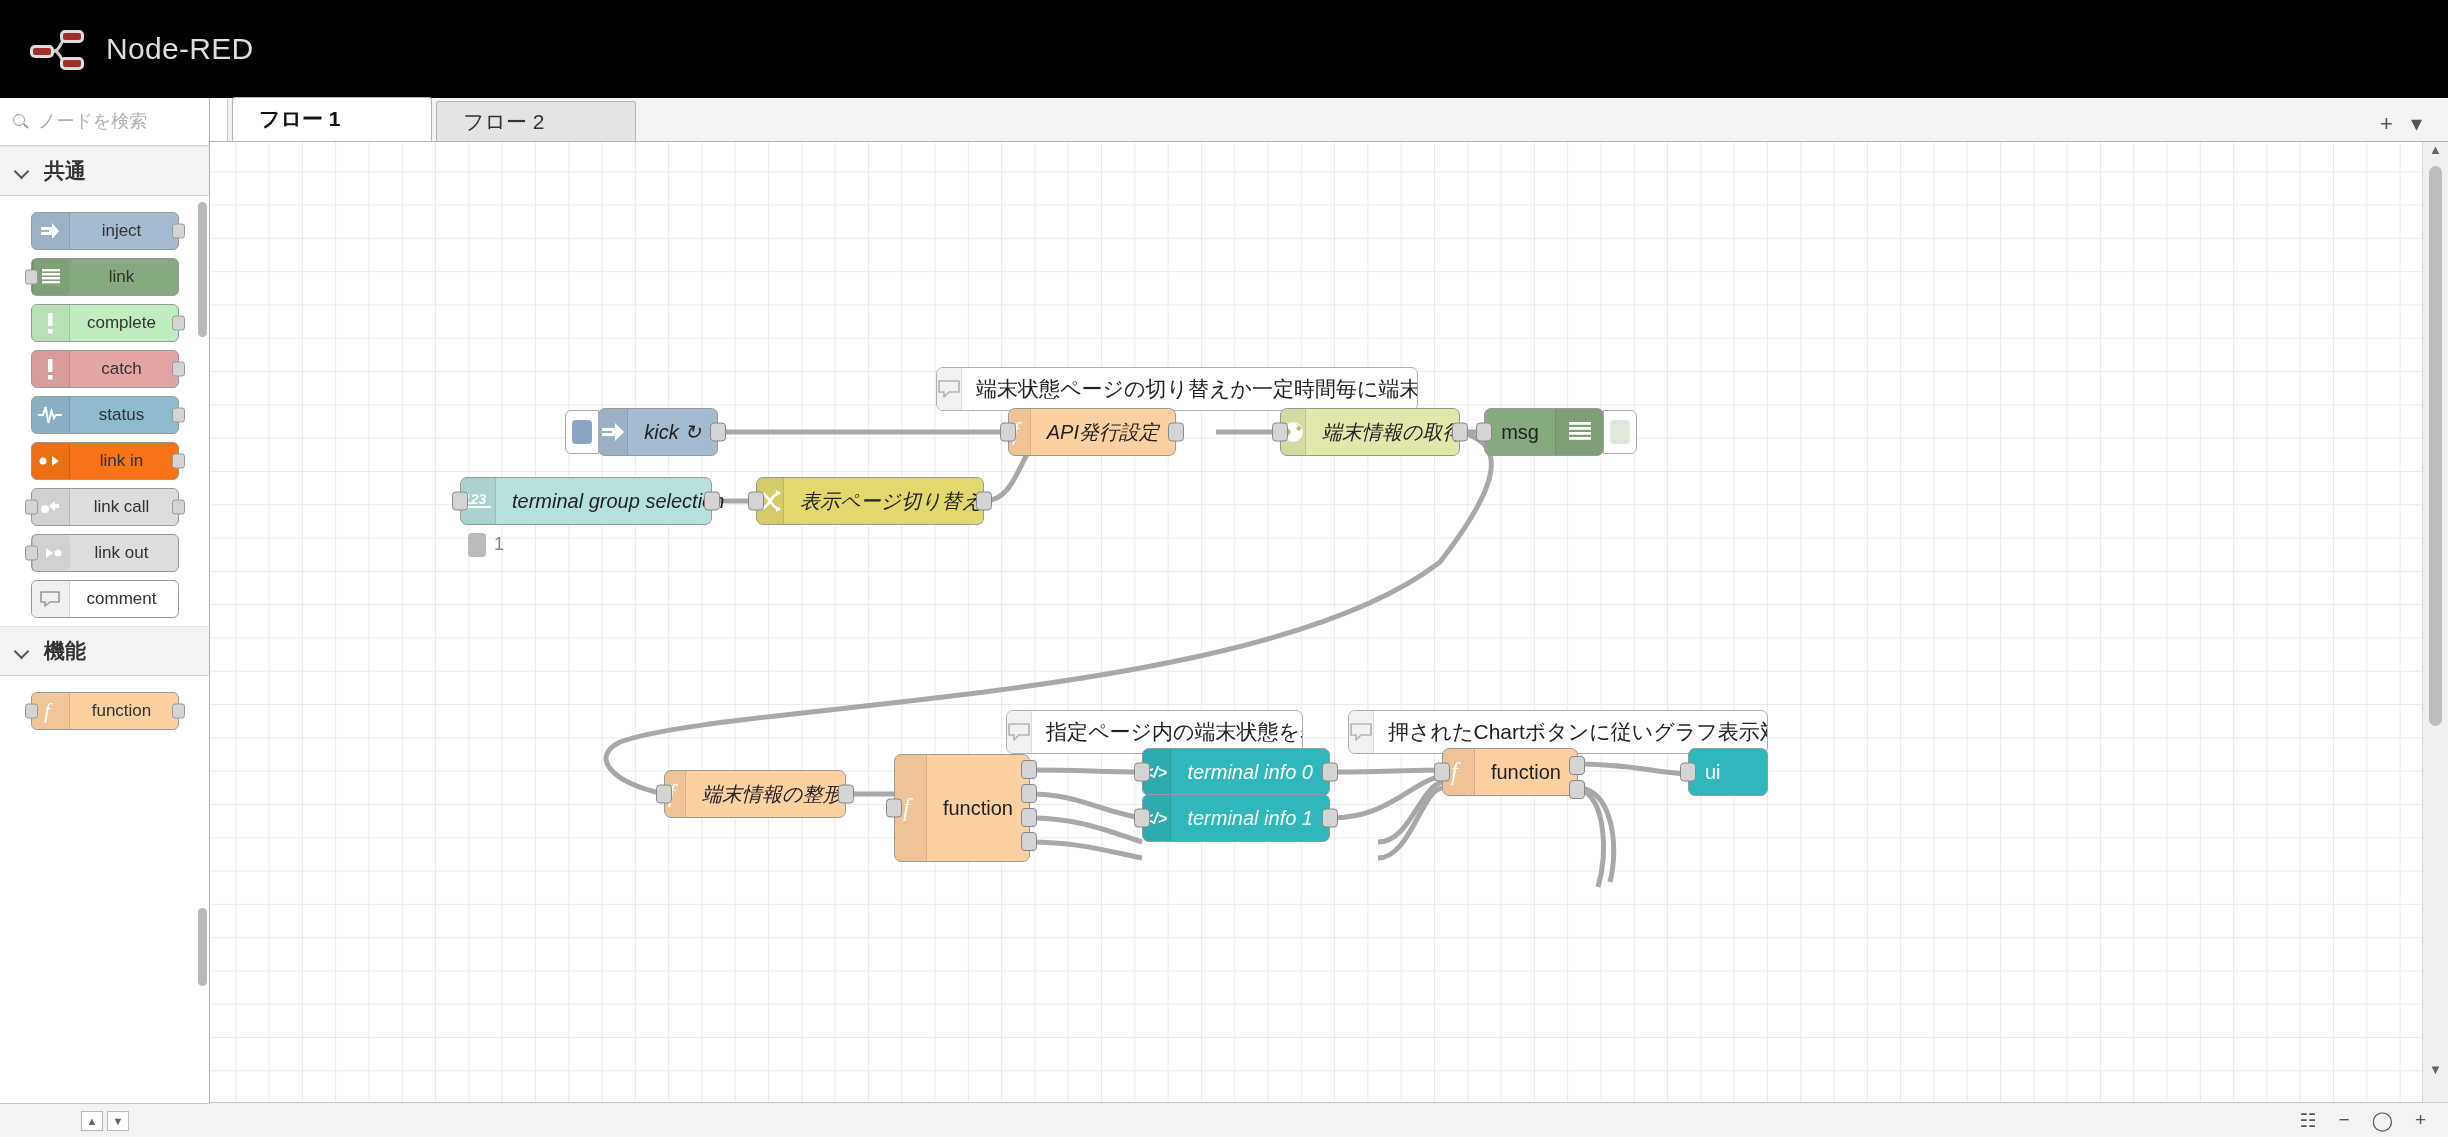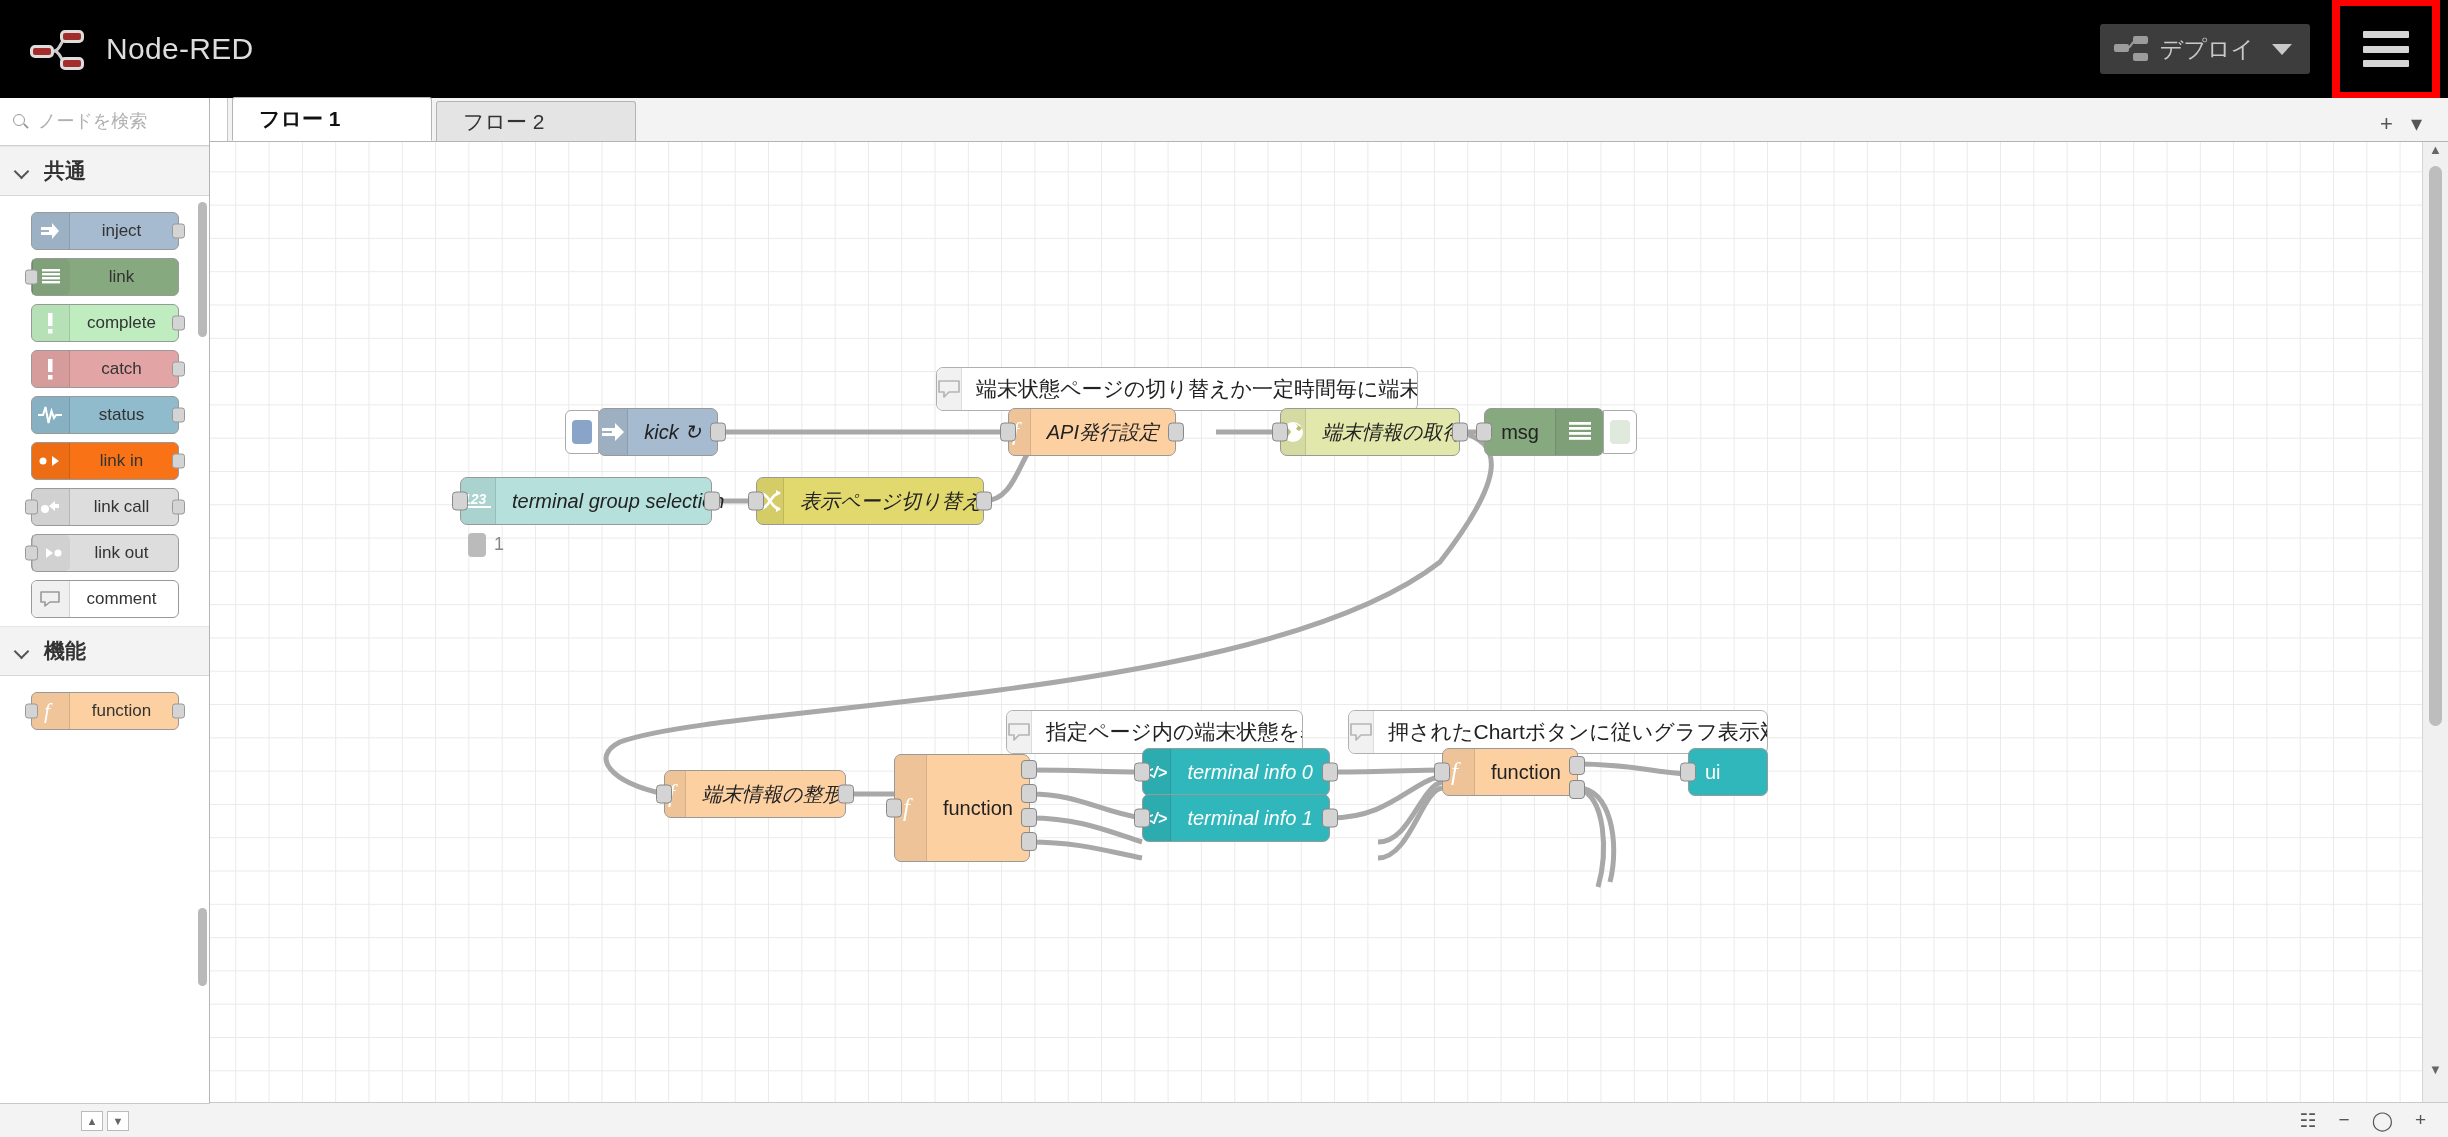--- a/index.html
+++ b/index.html
@@ -279,42 +279,20 @@
         <path d="M24,24 C31,24 31,10 38,10" stroke="#ccc" stroke-width="3" fill="none"></path>
         <path d="M24,24 C31,24 31,37 38,37" stroke="#ccc" stroke-width="3" fill="none"></path>
       </svg>
       <div class="lnode l1"></div>
       <div class="lnode l2"></div>
       <div class="lnode l3"></div>
     </div>
     <div id="logo-text">Node-RED</div>
   </div>
 
-  <div id="header-right">
-    <div id="deploy-button">
-      <div id="deploy-icon">
-        <svg width="34" height="26" viewBox="0 0 34 26" style="position:absolute;left:0;top:0">
-          <path d="M13,12 C18,12 17,5 22,5" stroke="#9c9c9c" stroke-width="2" fill="none"></path>
-        </svg>
-        <div class="dn d1"></div>
-        <div class="dn d2"></div>
-        <div class="dn d3"></div>
-      </div>
-      <span id="deploy-label">デプロイ</span>
-      <span id="deploy-caret"></span>
-    </div>
-
-    <div id="menu-highlight">
-      <div id="hamburger-button">
-        <span></span>
-          <span></span>
-          <span></span>
-      </div>
-    </div>
-  </div>
 </div>
 
 <div id="palette">
   <div id="palette-search">
     <span id="search-icon"></span>
     <input id="search-input" value="" placeholder="ノードを検索" style="">
   </div>
 
   <div class="palette-category">
     <span class="cat-chevron"></span>

